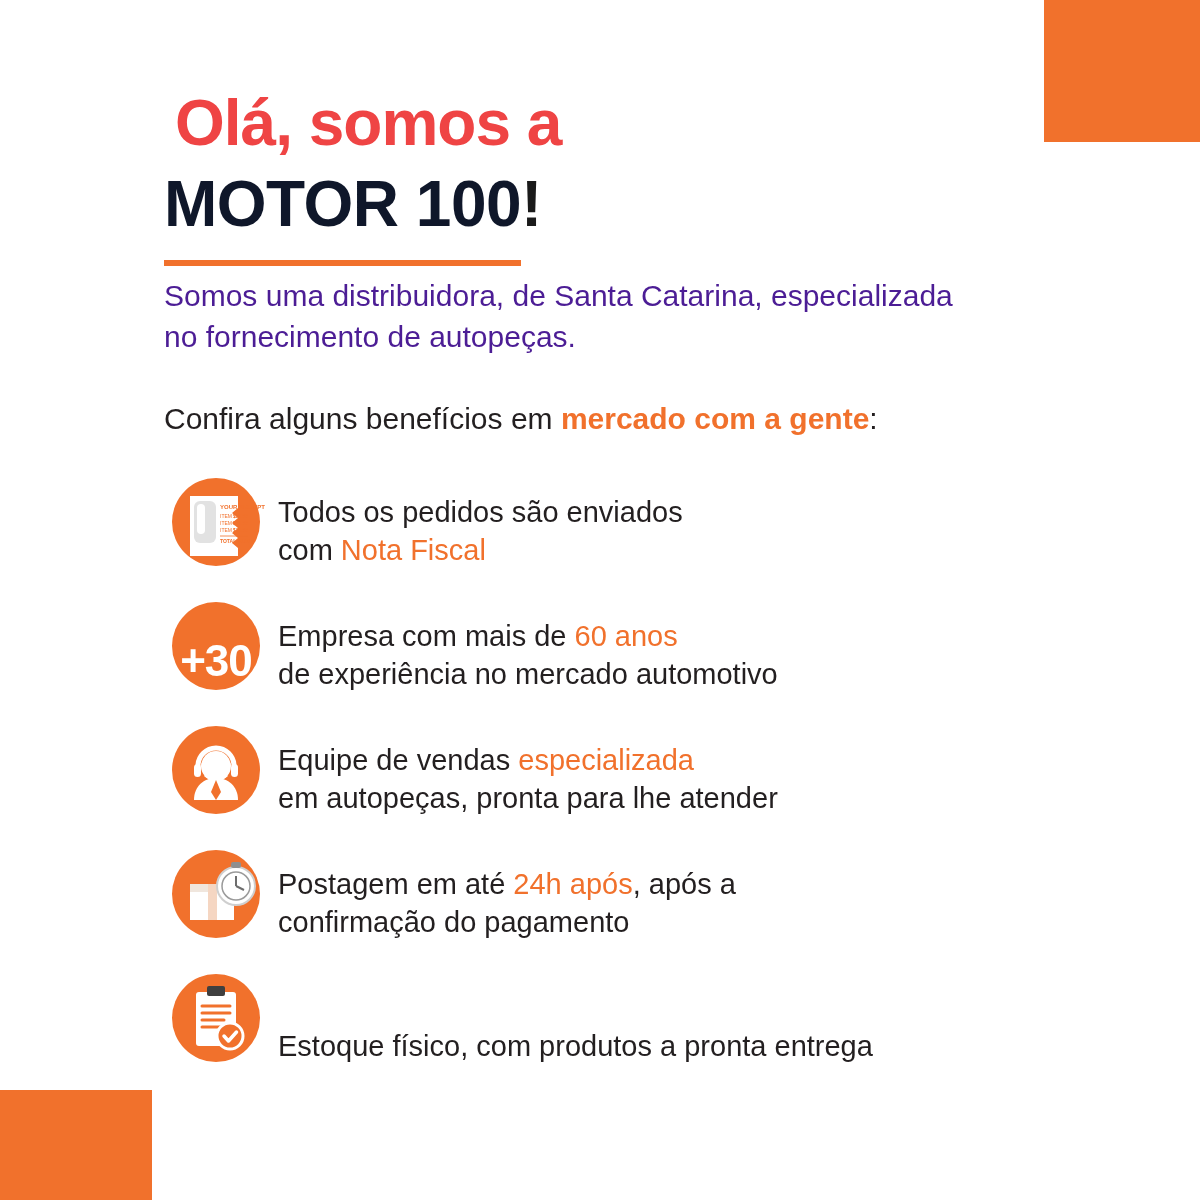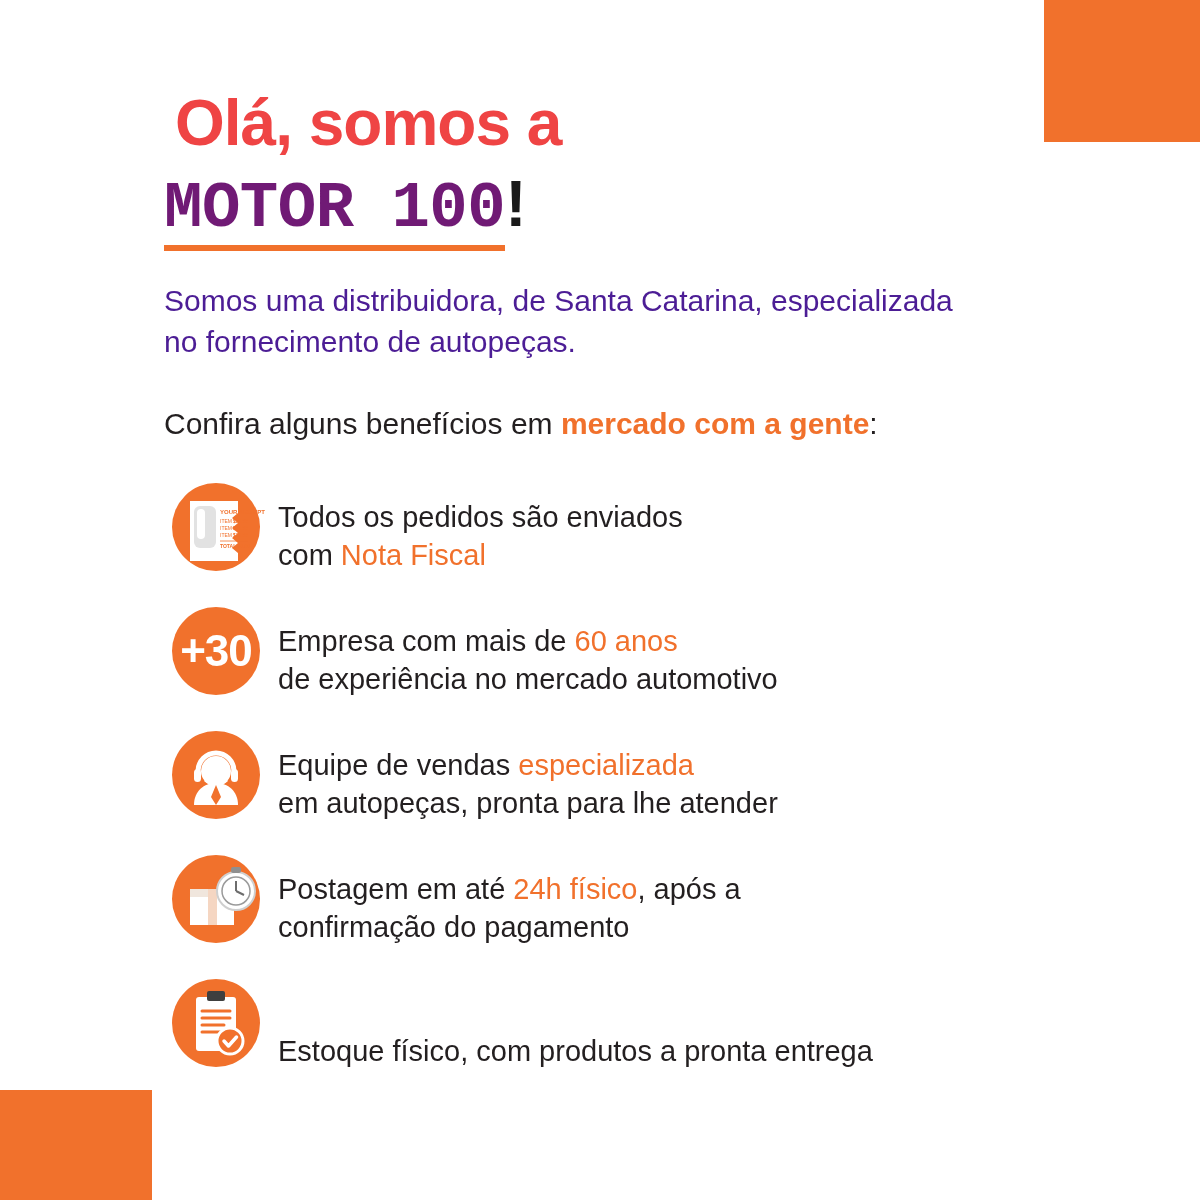--- a/index.html
+++ b/index.html
@@ -60,24 +60,23 @@
   .headline-2 {
     font-size: 64px;
     font-weight: bold;
     line-height: 1.12;
     letter-spacing: -0.5px;
     color: #1a1a1a;
     margin: 4px 0 0 0;
     white-space: nowrap;
   }
   .brand {
-    color: #701a75;
+    color: #0f172a;
     border-bottom: 6px solid #f1712c;
-    padding-bottom: 0;
-    font-family: Liberation Mono, monospace;
+    padding-bottom: 20px;
   }
 
   
   .intro {
     font-size: 30px;
     line-height: 1.38;
     color: #4c1d95;
     margin: 34px 0 0 0;
     max-width: 820px;
   }
@@ -134,21 +133,21 @@
   .icon-svg {
     position: absolute;
     left: 0;
     top: 0;
     width: 104px;
     height: 96px;
   }
   .num-badge {
     position: absolute;
     left: 0;
-    top: 4px;
+    top: 19px;
     width: 104px;
     height: 88px;
     display: flex;
     align-items: center;
     justify-content: center;
     font-size: 44px;
     font-weight: bold;
     color: #ffffff;
     letter-spacing: -1px;
   }
@@ -236,21 +235,21 @@
             <rect x="26" y="38" width="44" height="8" fill="#f0e6dd"></rect>
             <rect x="44" y="38" width="9" height="36" fill="#f5d6c2"></rect>
             <circle cx="72" cy="40" r="19" fill="#ffffff" stroke="#cfcfcf" stroke-width="2"></circle>
             <circle cx="72" cy="40" r="14" fill="#ffffff" stroke="#9a9a9a" stroke-width="1.5"></circle>
             <rect x="67" y="16" width="10" height="6" rx="2" fill="#8f8f8f"></rect>
             <line x1="72" y1="40" x2="72" y2="30" stroke="#6d6d6d" stroke-width="2"></line>
             <line x1="72" y1="40" x2="80" y2="44" stroke="#6d6d6d" stroke-width="2"></line>
           </svg>
         </div>
         <div class="benefit-text">
-          <div><span>Postagem em até </span><b>24h físico</b><span>, após a</span></div>
+          <div><span>Postagem em até </span><b>24h após</b><span>, após a</span></div>
           <div><span>confirmação do pagamento</span></div>
         </div>
       </li>
 
       <li class="benefit-item">
         <div class="benefit-icon">
           <div class="circle"></div>
           <svg class="icon-svg" viewBox="0 0 104 96" xmlns="http://www.w3.org/2000/svg">
             <rect x="32" y="22" width="40" height="54" rx="3" fill="#ffffff"></rect>
             <rect x="43" y="16" width="18" height="10" rx="2" fill="#3f3f3f"></rect>

